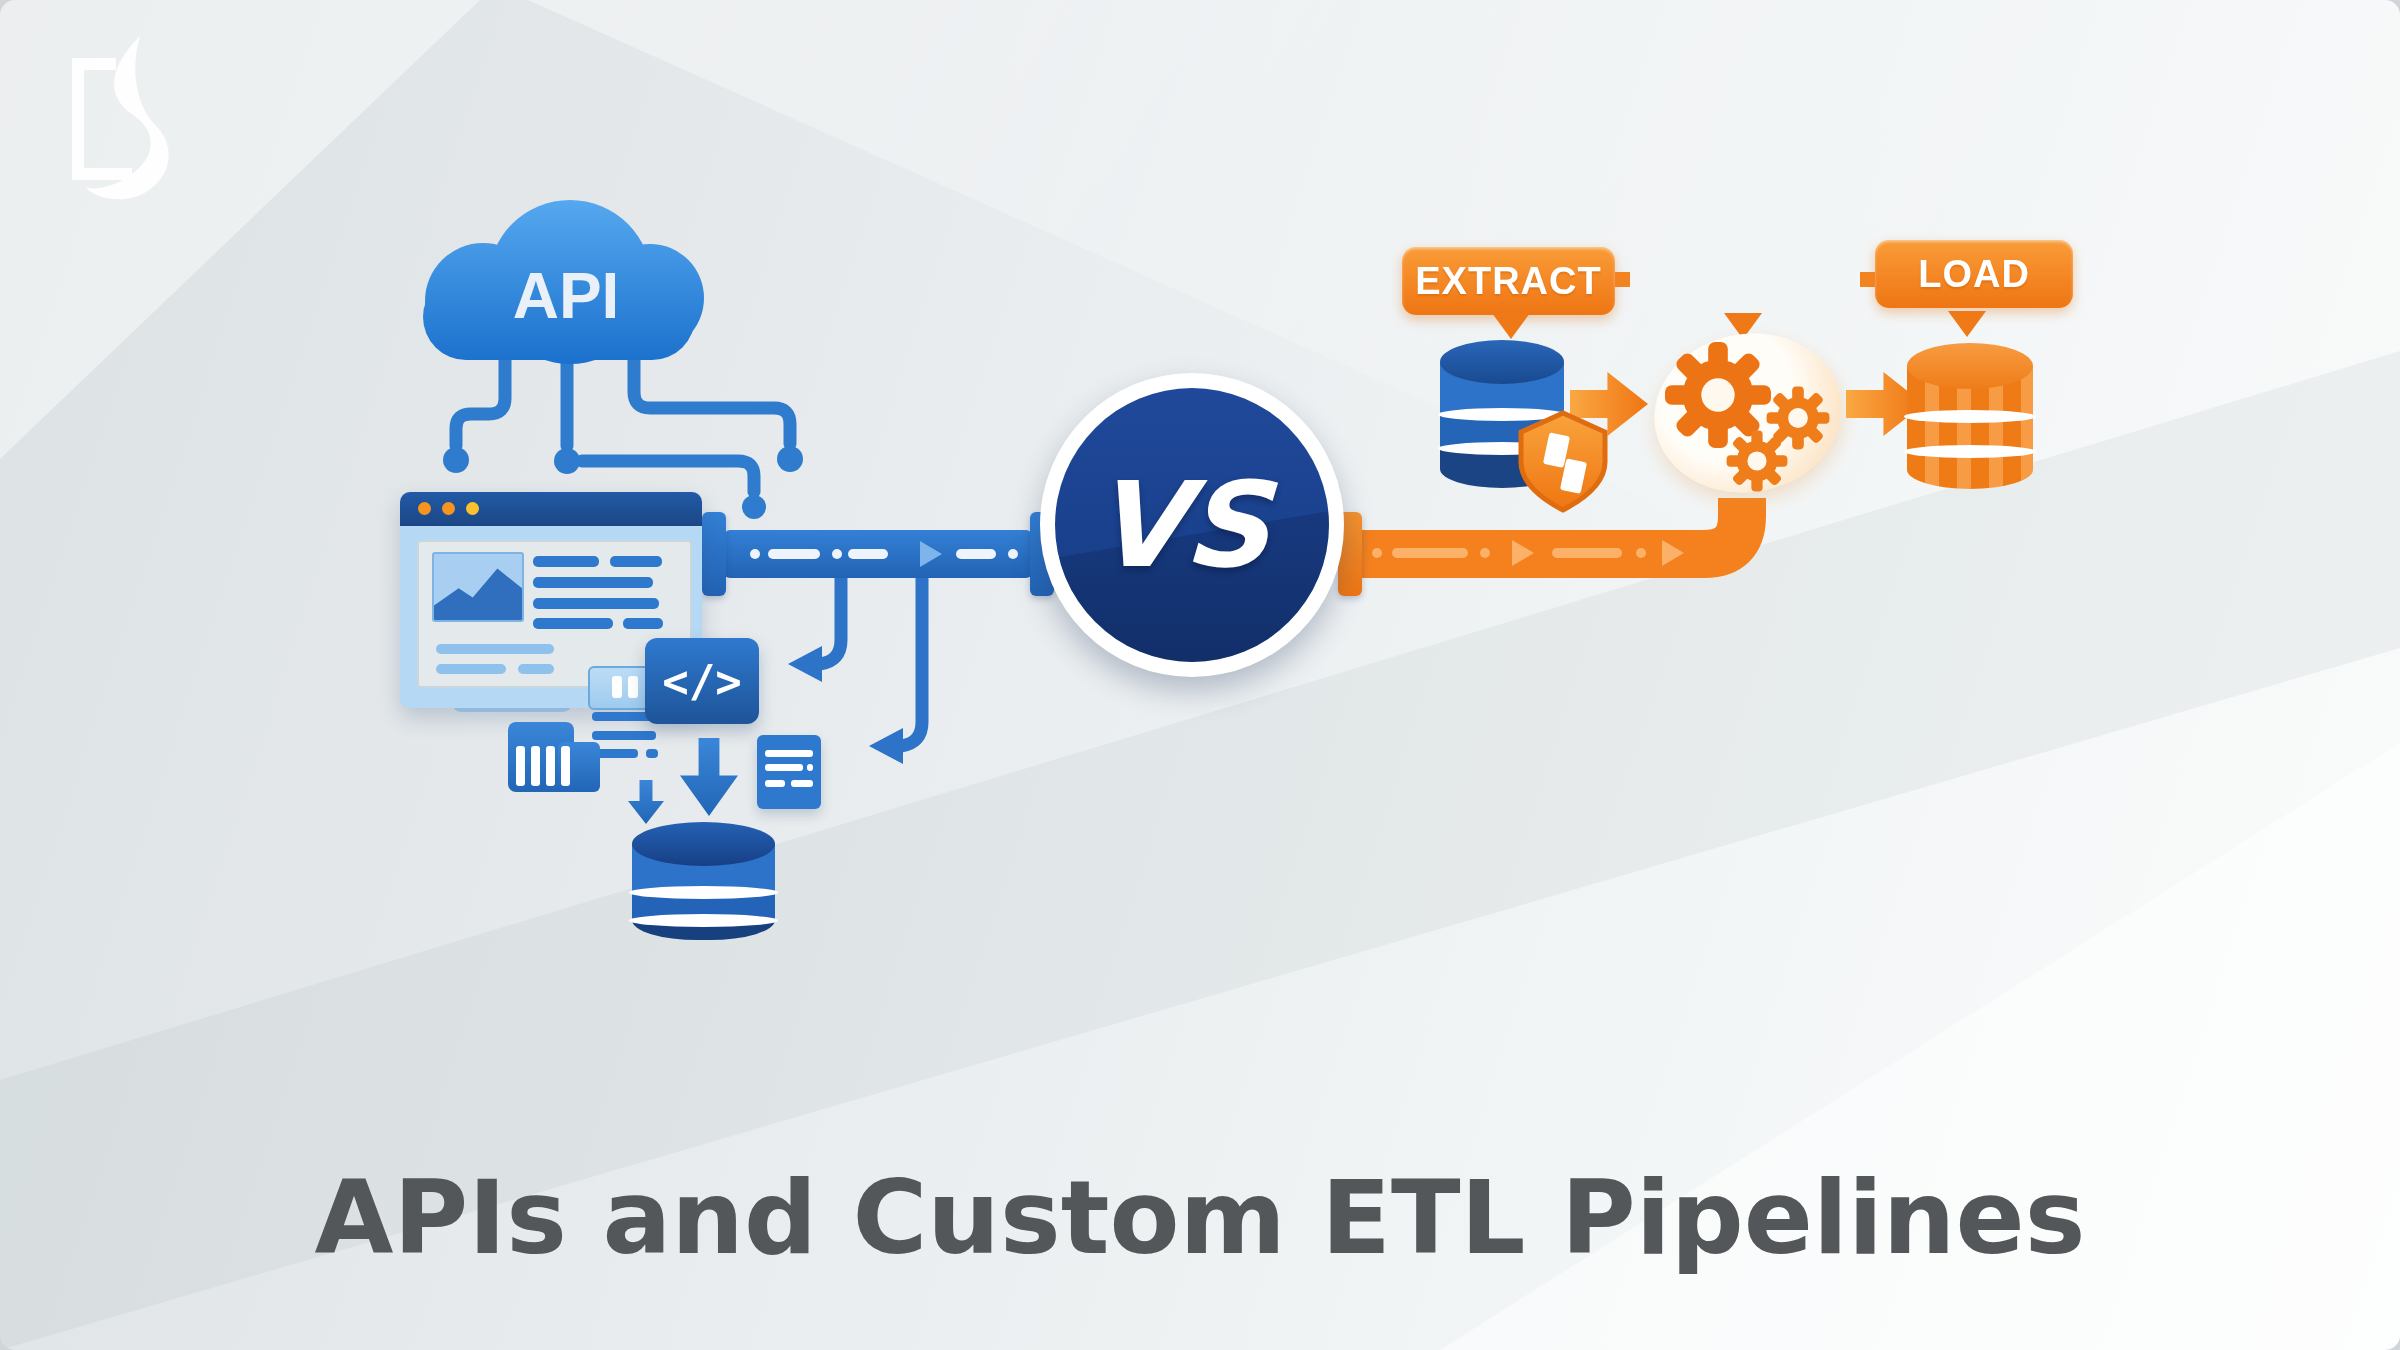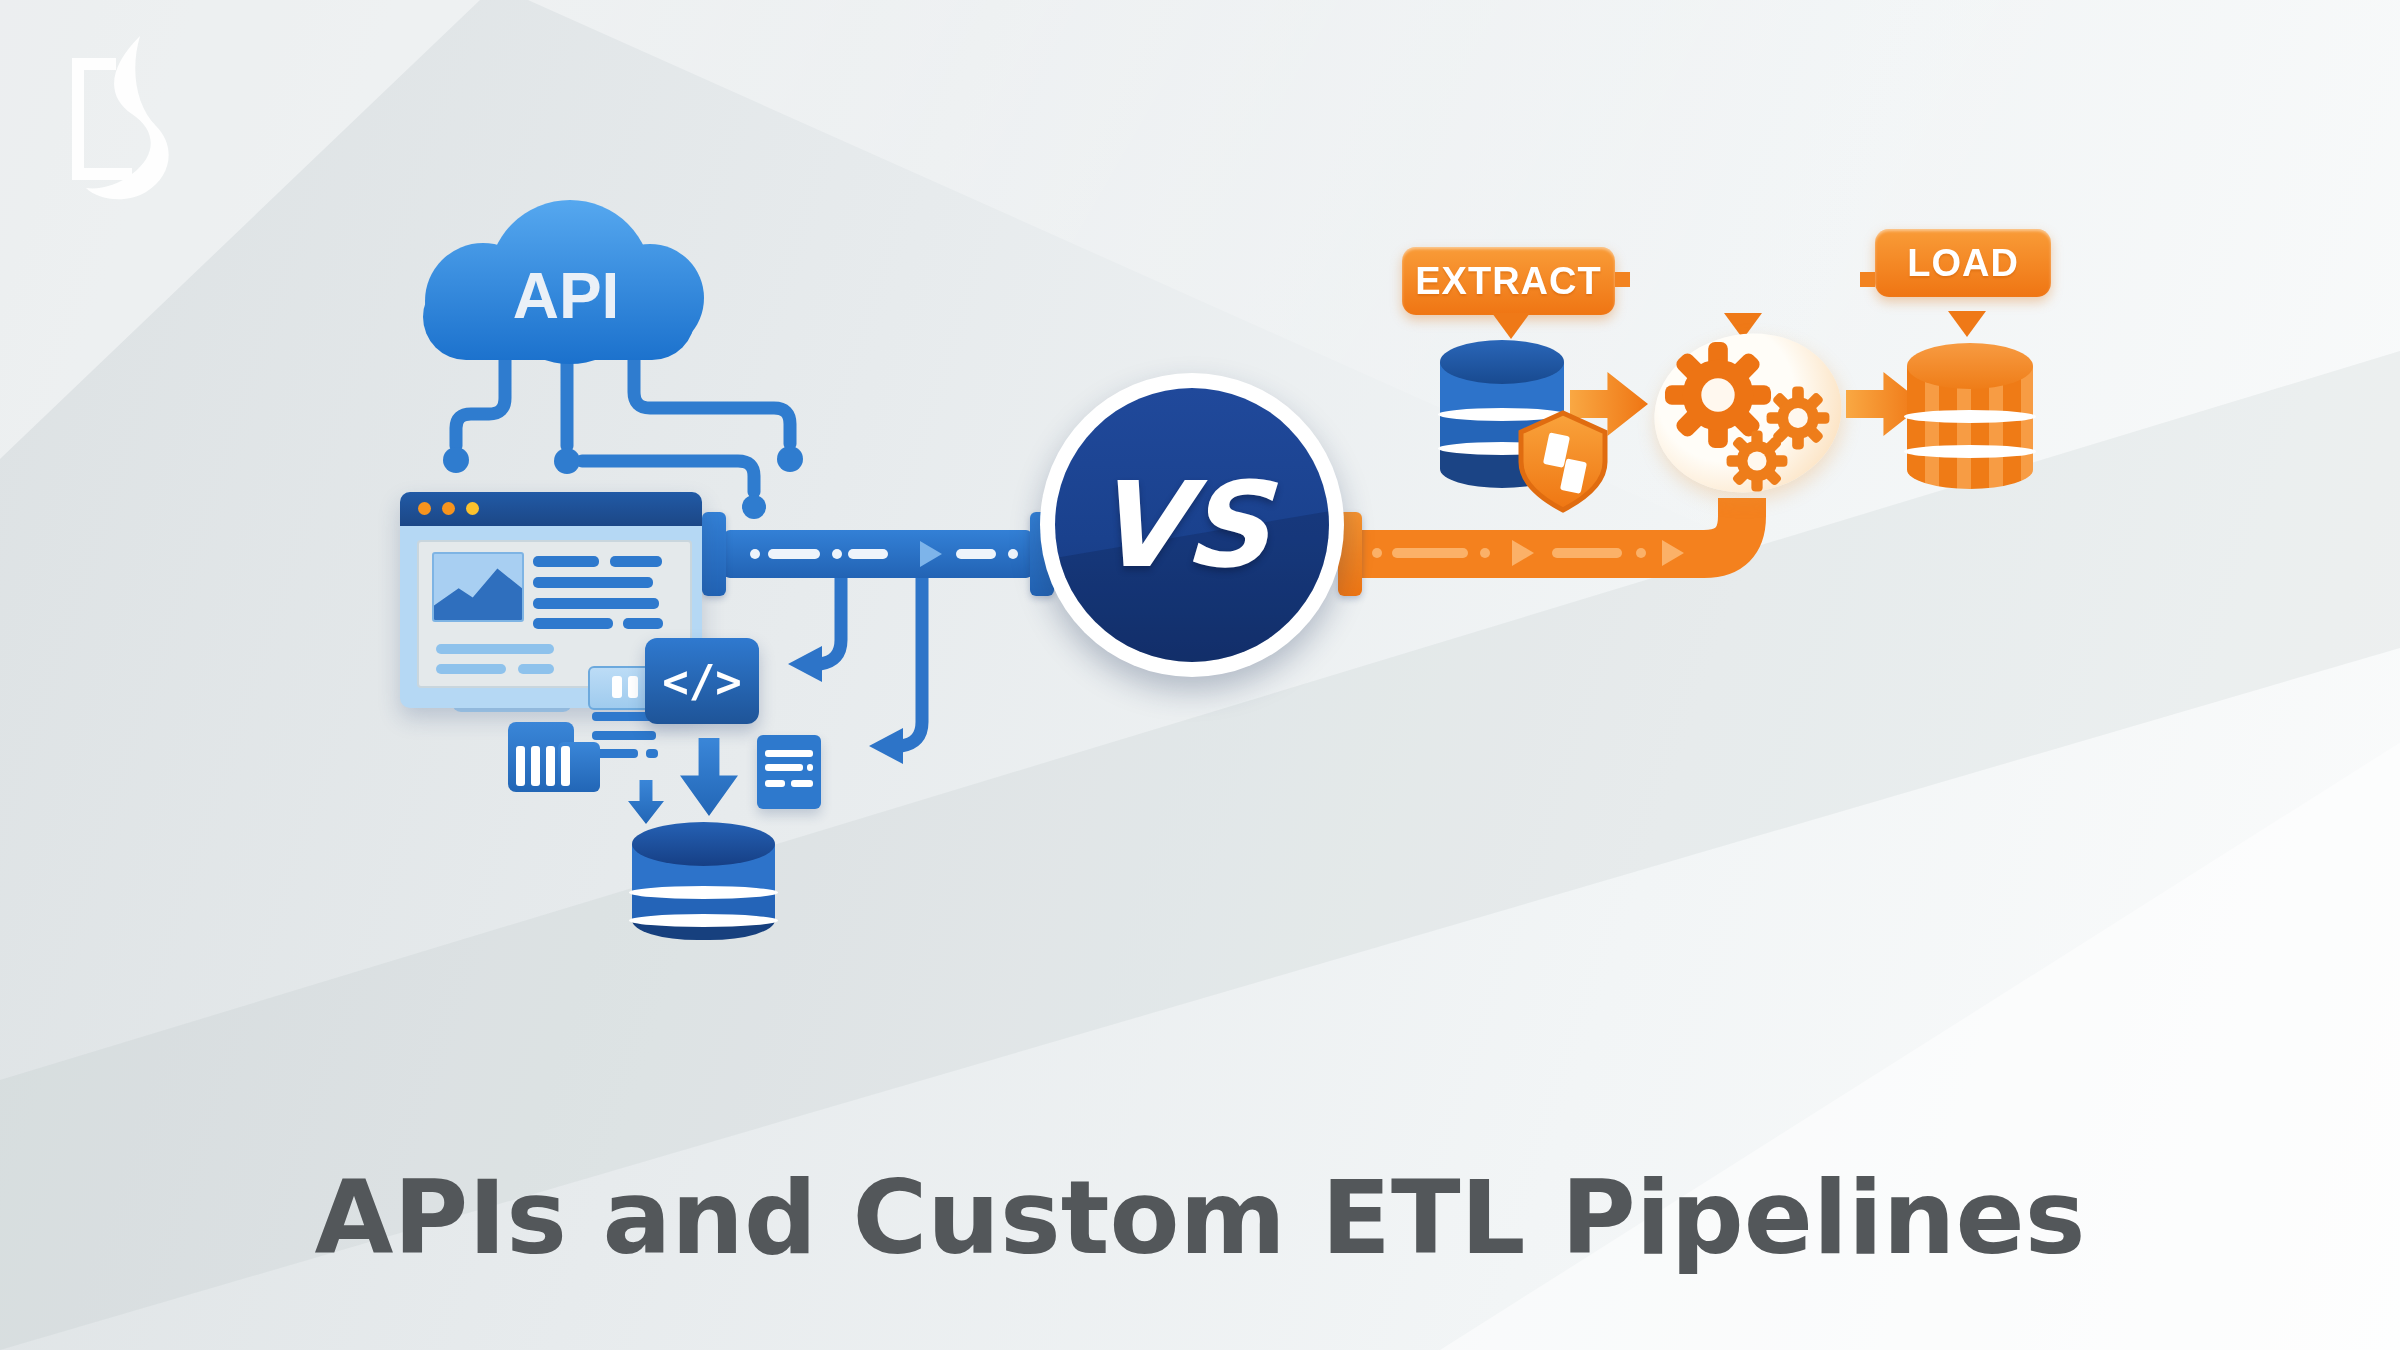--- a/index.html
+++ b/index.html
@@ -1,18 +1,18 @@
 <!DOCTYPE html>
 <html><head>
 <meta charset="utf-8">
 <style>
   html,body{margin:0;padding:0;background:#cfd5d8;}
   .canvas{position:relative;width:2400px;height:1350px;overflow:hidden;
     font-family:"Liberation Sans",sans-serif;
-    background:linear-gradient(108deg,#dce1e3 0%,#e7ebed 35%,#f2f5f6 68%,#fbfcfc 100%);}
+    background:linear-gradient(108deg,#dce1e3 0%,#e7ebed 35%,#f2f5f6 68%,#fbfcfc 100%);border-radius:15px;}
   .abs{position:absolute;}
   .facet{position:absolute;inset:0;pointer-events:none;}
   .facet1{clip-path:polygon(22% 0,100% 0,100% 62%);background:linear-gradient(120deg,rgba(255,255,255,.55),rgba(255,255,255,0) 70%);}
   .facet2{clip-path:polygon(0 80%,100% 26%,100% 48%,0 100%);background:rgba(168,178,184,.15);}
   .facet3{clip-path:polygon(0 0,20% 0,0 34%);background:rgba(255,255,255,.45);}
   .facet4{clip-path:polygon(60% 100%,100% 55%,100% 100%);background:rgba(255,255,255,.5);}
 
   
   .pipe-blue{left:724px;top:530px;width:308px;height:48px;border-radius:6px;
     background:linear-gradient(180deg,#3380d6,#2263b4);z-index:3;}
@@ -263,21 +263,21 @@
     <div class="vs-outer"></div>
     <div class="vs-inner">
         <div class="vs-facet"></div>
       </div>
     <div class="vs-text">VS</div>
   </div>
 
   <div class="etl-label" style="left:1402px;top:247px;width:213px">
       <span>EXTRACT</span>
     </div>
-  <div class="etl-label" style="left:1875px;top:229px;width:176px">
+  <div class="etl-label" style="left:1875px;top:240px;width:198px">
       <span>LOAD</span>
     </div>
   <div class="etl-conn" style="left:1615px;top:272px"></div>
   <div class="etl-conn" style="left:1860px;top:272px"></div>
   <div class="etl-tail" style="left:1492px;top:313px"></div>
   <div class="etl-tail" style="left:1724px;top:313px"></div>
   <div class="etl-tail" style="left:1948px;top:311px"></div>
 
   <div class="abs cyl" style="left:1440px;top:340px;width:124px;height:148px">
     <div class="seg" style="top:22px;height:54px;background:#2d73ca"></div>

